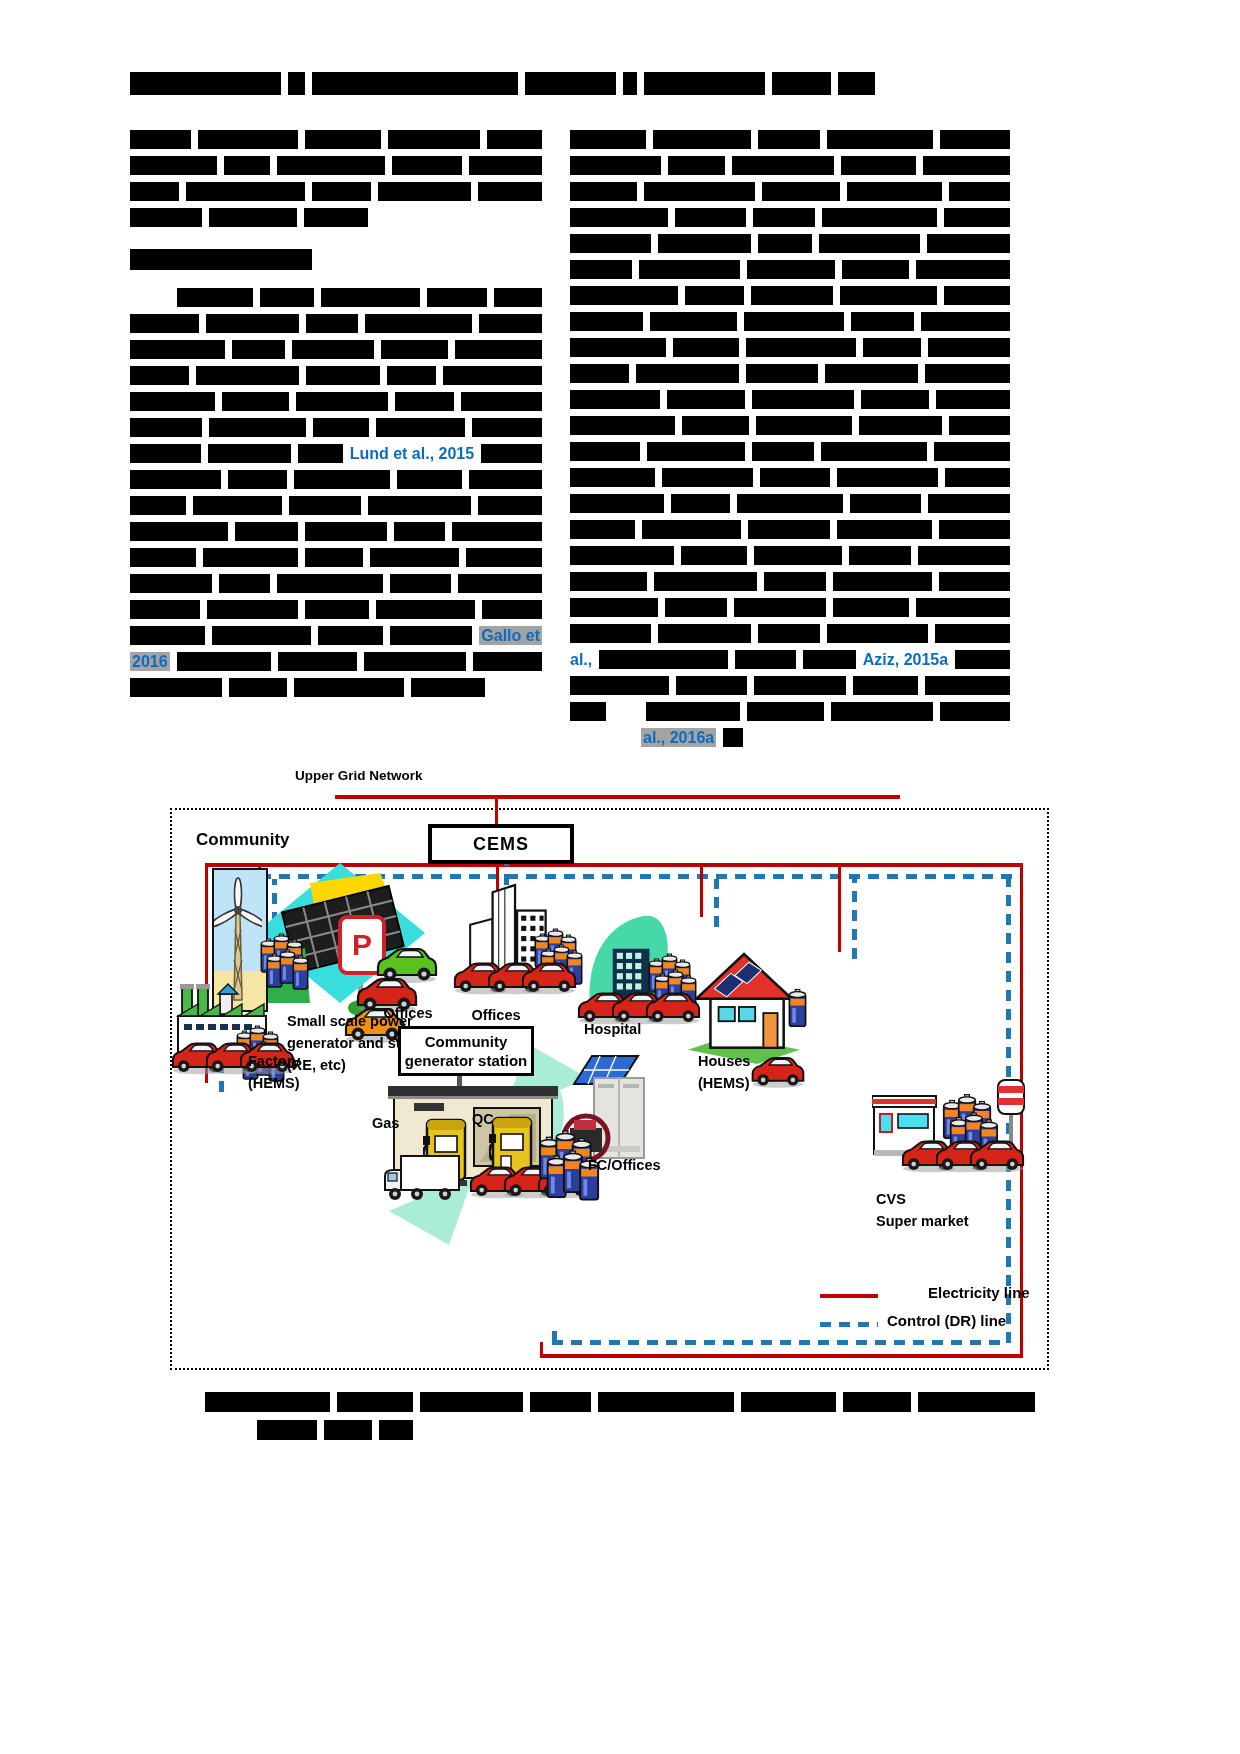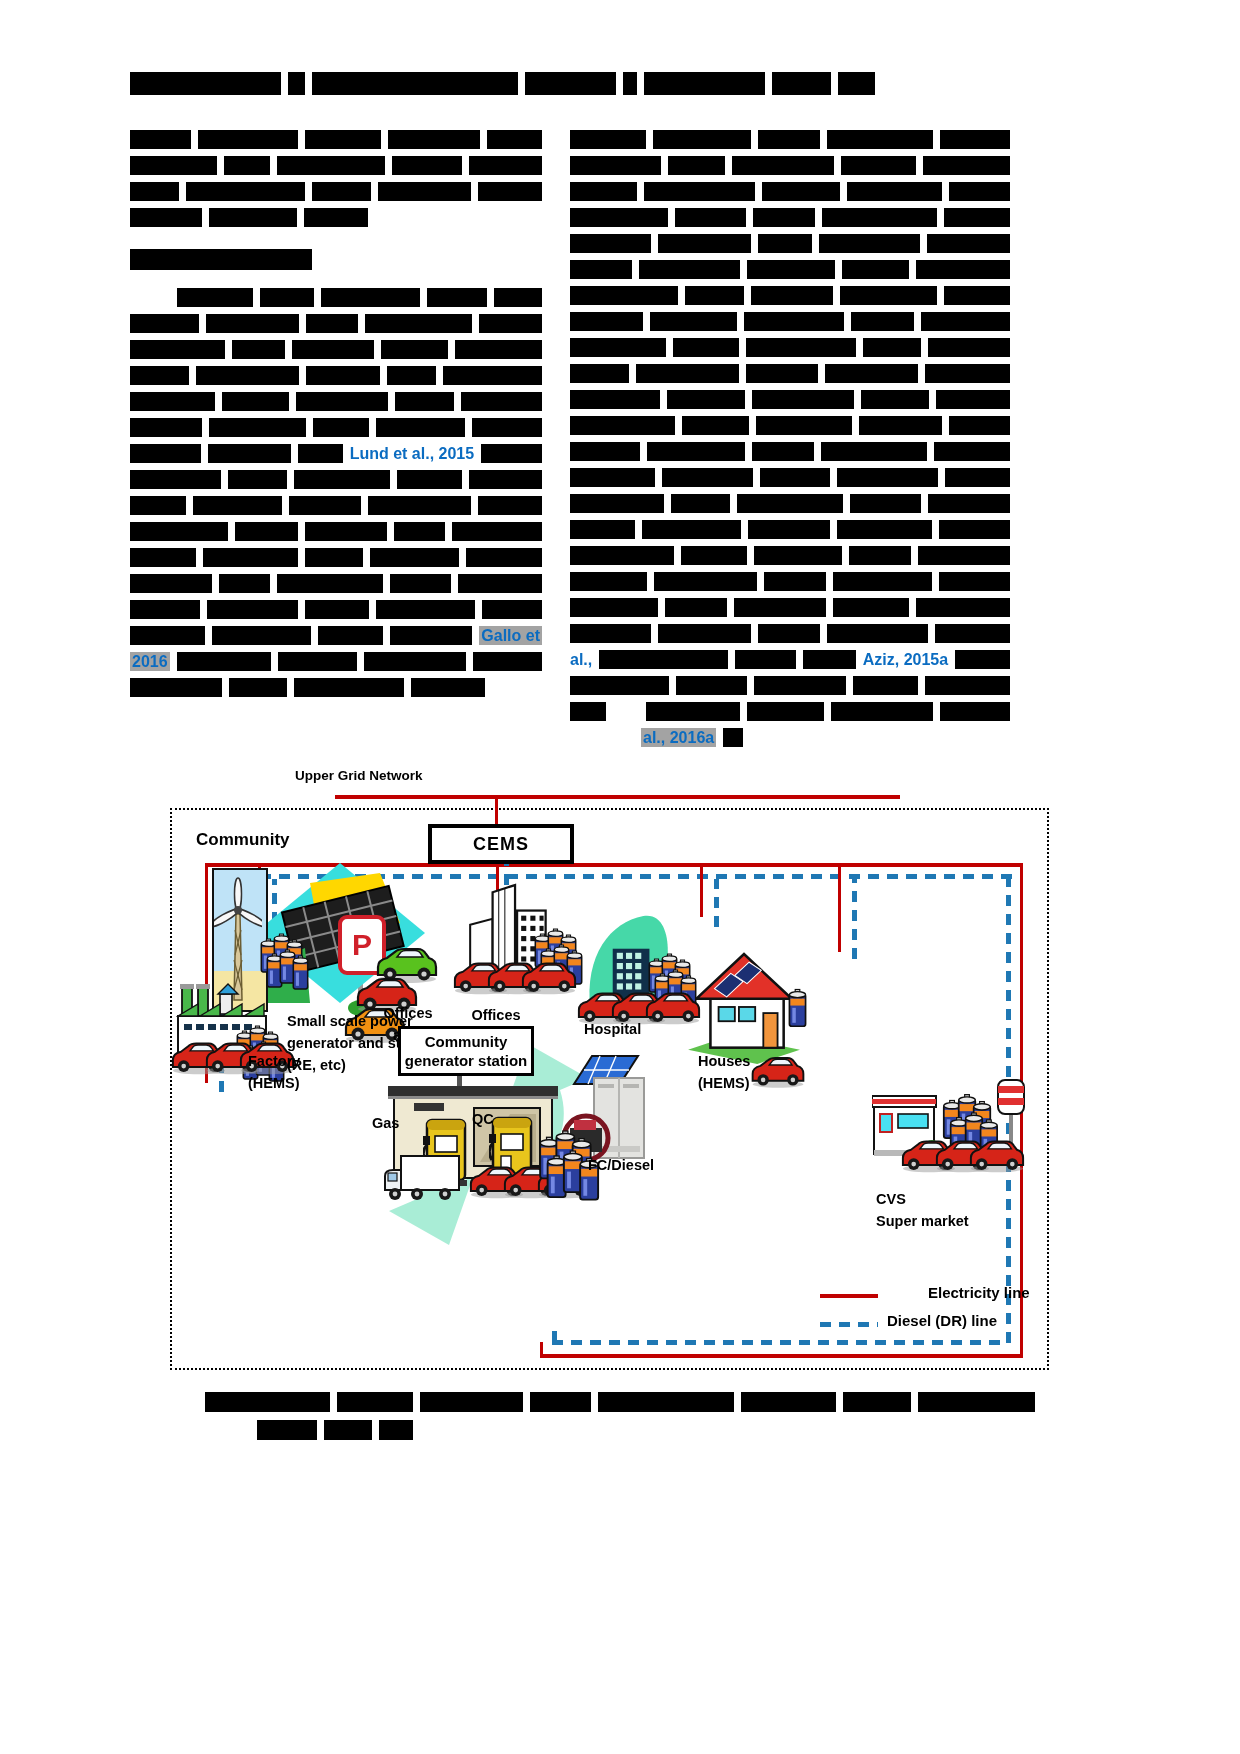--- a/index.html
+++ b/index.html
@@ -809,21 +809,21 @@
     <line x1="27" y1="2" x2="27" y2="82" stroke="#b5b5b2" stroke-width="2"></line>
     <rect x="6" y="8" width="16" height="4" fill="#b5b5b2"></rect>
       <rect x="31" y="8" width="16" height="4" fill="#b5b5b2"></rect>
     <rect x="6" y="70" width="42" height="6" fill="#c9c9c6"></rect>
   </svg>
   <svg class="asset" style="left:558px;top:1112px;width:56px;height:54px;z-index:4" viewBox="0 0 56 54">
     <circle cx="28" cy="26" r="22" stroke="#7a1420" stroke-width="5" fill="none"></circle>
     <rect x="12" y="16" width="32" height="24" fill="#2a2a2a"></rect>
     <rect x="16" y="8" width="22" height="10" fill="#c03040"></rect>
   </svg>
-  <div class="flabel" style="left:588px;top:1154px">FC/Diesel</div>
+  <div class="flabel" style="left:588px;top:1154px">FC/Offices</div>
 
   <svg class="asset" style="left:872px;top:1088px;width:68px;height:74px" viewBox="0 0 68 74">
     <rect x="2" y="16" width="60" height="50" fill="#fff" stroke="#111" stroke-width="2"></rect>
     <rect x="0" y="8" width="64" height="11" fill="#fff" stroke="#111" stroke-width="2"></rect>
     <rect x="0" y="11" width="64" height="5" fill="#e03030"></rect>
     <rect x="26" y="26" width="30" height="14" fill="#49e0f2" stroke="#111" stroke-width="1.6"></rect>
     <rect x="8" y="26" width="12" height="18" fill="#49e0f2" stroke="#c02020" stroke-width="2"></rect>
     <rect x="2" y="62" width="60" height="6" fill="#b9b9b9"></rect>
     <circle cx="60" cy="60" r="8" fill="#36b034"></circle>
   </svg>
@@ -865,21 +865,21 @@
       </svg>
   </div>
   <div class="flabel" style="left:876px;top:1188px">
     <div>CVS</div>
     <div>Super market</div>
   </div>
 
   <div class="figline" style="left: 820px; top: 1294px; width: 58px; height: 4px; background-color: rgb(192, 0, 0);"></div>
   <div class="legend-label" style="left:928px;top:1284px">Electricity line</div>
   <div class="figline" style="left: 820px; top: 1322px; width: 58px; height: 5px; background-image: repeating-linear-gradient(90deg, rgb(31, 120, 180) 0px, rgb(31, 120, 180) 11px, transparent 11px, transparent 19px);"></div>
-  <div class="legend-label" style="left:887px;top:1312px">Diesel (DR) line</div>
+  <div class="legend-label" style="left:887px;top:1312px">Control (DR) line</div>
 
   <div id="caption-block" class="abs" style="left:205px;top:1392px;width:830px">
       <div class="rl">
         <span class="bar" style="width: 118px; flex-grow: 1;"></span>
         <span class="bar" style="width: 70px; flex-grow: 1;"></span>
         <span class="bar" style="width: 96px; flex-grow: 1;"></span>
         <span class="bar" style="width: 54px; flex-grow: 1;"></span>
         <span class="bar" style="width: 130px; flex-grow: 1;"></span>
         <span class="bar" style="width: 88px; flex-grow: 1;"></span>
         <span class="bar" style="width: 62px; flex-grow: 1;"></span>

